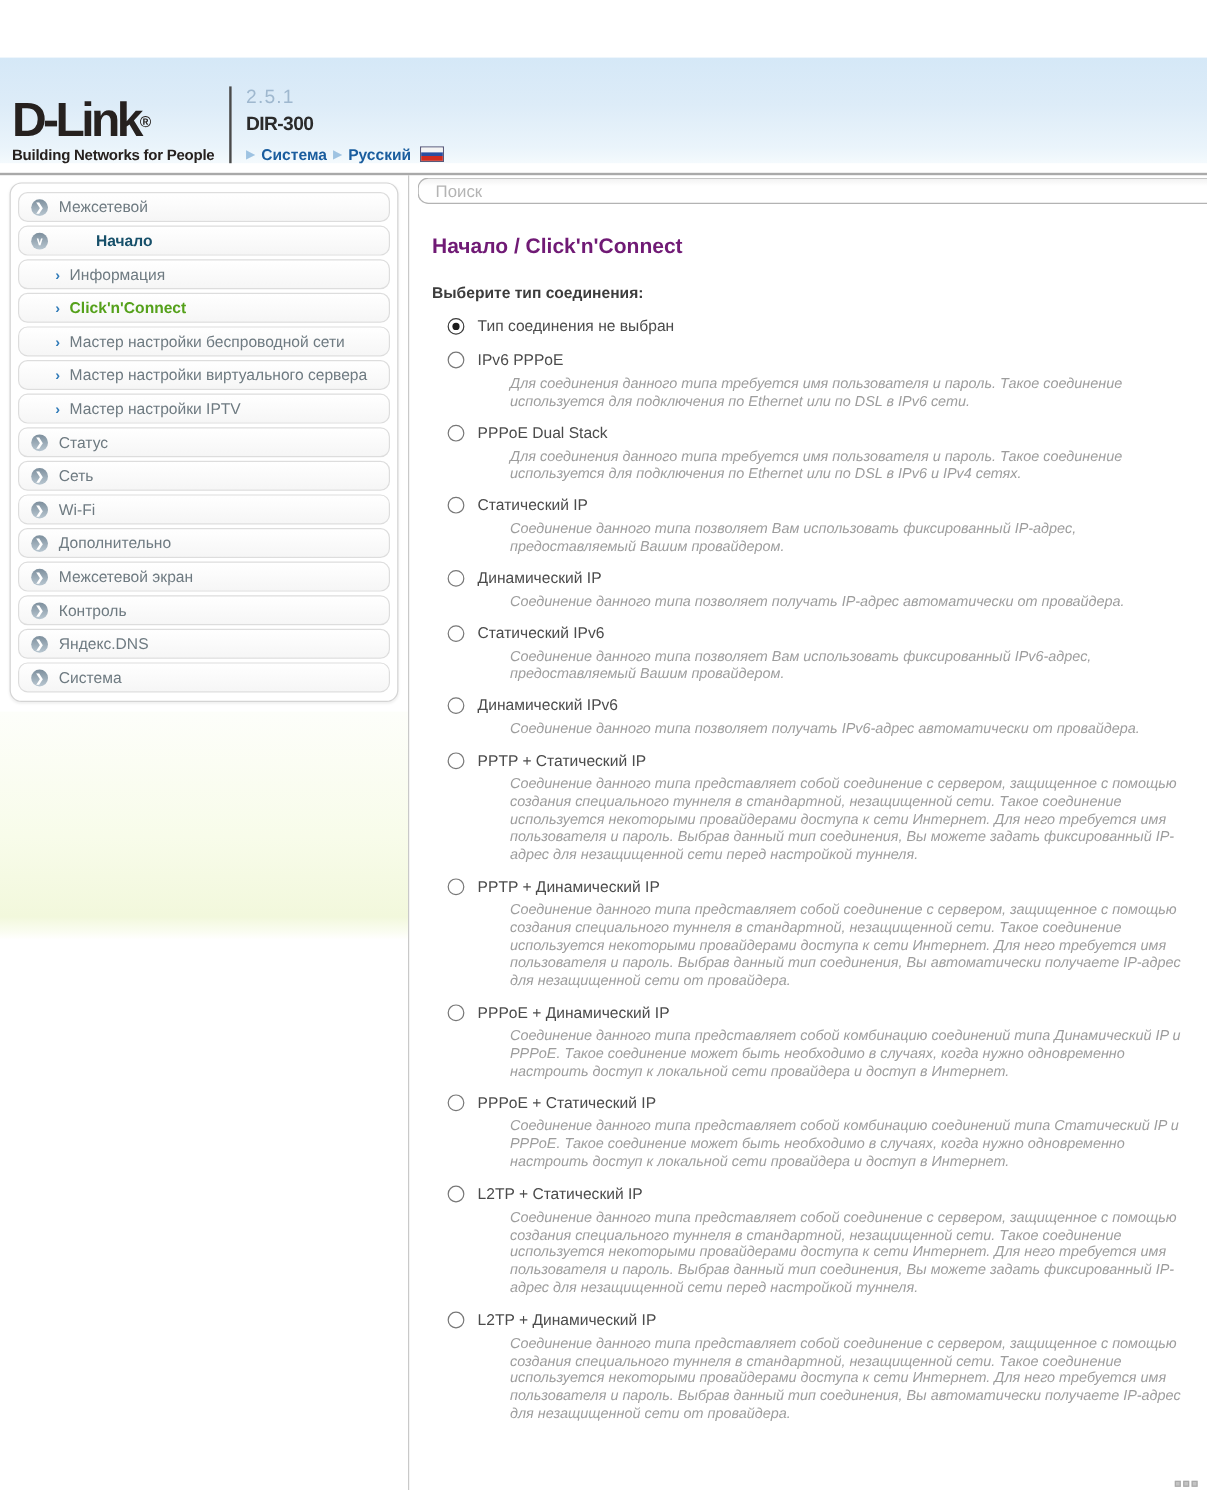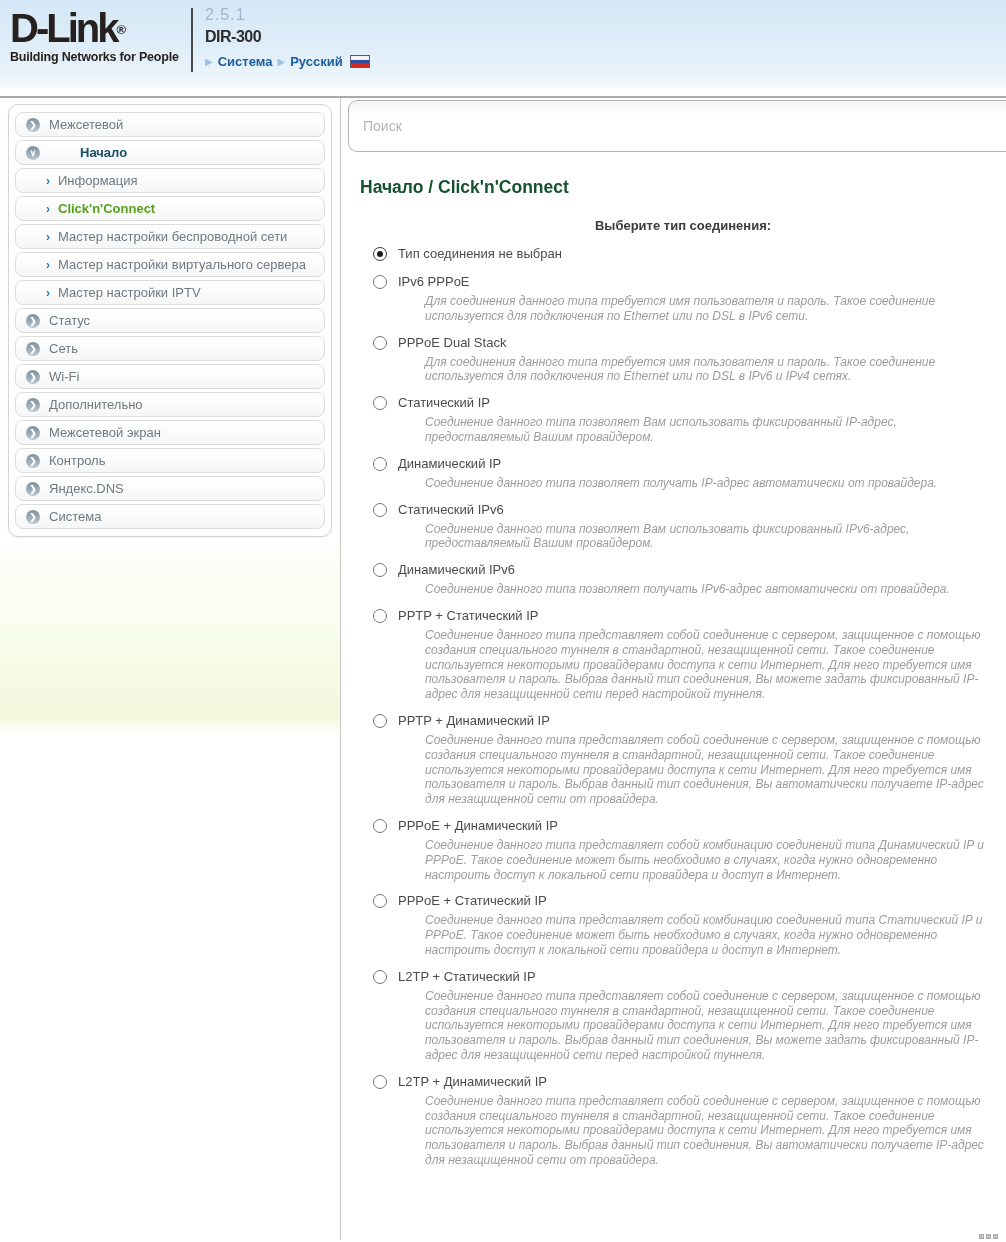--- a/index.html
+++ b/index.html
@@ -2,21 +2,21 @@
 <html><head>
 <meta charset="utf-8">
 <style>
   * { margin:0; padding:0; box-sizing:border-box; }
   html,body { width:1006px; height:1242px; background:#fff; overflow:hidden;
     font-family:"Liberation Sans", sans-serif; }
 
   
   .header { position:relative; height:88px;
     background:linear-gradient(180deg,#d5e8f7 0%,#ddecf8 45%,#eaf4fb 85%,#f4fafd 100%);
-    display:flex; align-items:flex-start; }
+    display:flex; align-items:flex-end;margin-top:48px; }
   .header-bottom { height:10px; background:#fff; border-bottom:2px solid #a9a9a9; }
   .logo-block { padding:8px 0 0 10px; width:185px; }
   .logo-text { font-size:40px; font-weight:900; letter-spacing:-3px; color:#26211f;
     line-height:40px; font-stretch:condensed; }
   .logo-text .reg { font-size:13px; vertical-align:top; letter-spacing:0; font-weight:700; position:relative; top:2px; }
   .logo-sub { font-size:12.5px; font-weight:700; color:#26211f; margin-top:2px; letter-spacing:-0.2px; }
   .header-divider { width:2px; height:64px; background:#4a4a4a; margin:8px 12px 0 6px; }
   .model-block { padding-top:6px; }
   .version { font-size:16px; color:#9fb8cf; letter-spacing:1px; }
   .model { font-size:16px; font-weight:700; color:#2b2b2b; line-height:26px; letter-spacing:-0.5px; }
@@ -47,27 +47,27 @@
     color:#fff; font-size:9px; font-weight:700; line-height:14px; text-align:center; flex-shrink:0; }
   .menu-item .sub-arrow { color:#2f7ab8; font-weight:700; font-size:12px; margin:0 8px 0 30px; flex-shrink:0; }
   .menu-item .lbl { font-size:13px; color:#6e7a81; white-space:nowrap; }
   .menu-item.top-expanded .lbl { color:#17506a; font-weight:700;padding-left:31px; }
   .menu-item.active .lbl { color:#55a11b; font-weight:700; }
   .green-fade { height:190px; margin-top:8px;
     background:linear-gradient(180deg,#fdfefa 0%,#f8fcea 55%,#f2f8dc 90%,#fbfdf3 97%,#ffffff 100%); }
 
   
   .search-wrap { margin:2px 0 0 7px; }
-  .search-input { width:100%; height:52px; border:1px solid #b3b3b3; border-right:none;
+  .search-input { width:100%; height:22px; border:1px solid #b3b3b3; border-right:none;
     border-radius:9px 0 0 9px; padding:0 14px; font-size:14px; color:#444;
     background:linear-gradient(180deg,#f2f2f2 0%,#ffffff 30%,#ffffff 100%);
     outline:none; font-family:"Liberation Sans",sans-serif; }
   .search-input::placeholder { color:#b4b4b4; }
-  .breadcrumb { margin:25px 0 0 19px; font-size:17.5px; font-weight:700; color:#14532d; }
-  .prompt { margin:20px 0 0 19px; font-size:13px; font-weight:700; color:#3c3c3c;text-align:center; }
+  .breadcrumb { margin:25px 0 0 19px; font-size:17.5px; font-weight:700; color:#701a75; }
+  .prompt { margin:20px 0 0 19px; font-size:13px; font-weight:700; color:#3c3c3c; }
   .options { margin:13px 0 0 32px; }
   .option-row { display:flex; align-items:flex-end; cursor:pointer; }
   .radio { width:14px; height:14px; border-radius:50%; border:1px solid #777; background:#fff;
     flex-shrink:0; position:relative; }
   .radio.checked { border-color:#3a3a3a; }
   .radio.checked::after { content:""; position:absolute; left:3px; top:3px; width:6px; height:6px;
     border-radius:50%; background:#1c1c1c; }
   .option-label { font-size:13px; color:#4b4b4b; margin-left:11px; }
   .option-desc { margin:5px 0 11px 52px; max-width:572px; font-size:12px; font-style:italic;
     color:#9d9d9d; line-height:14.8px; }

